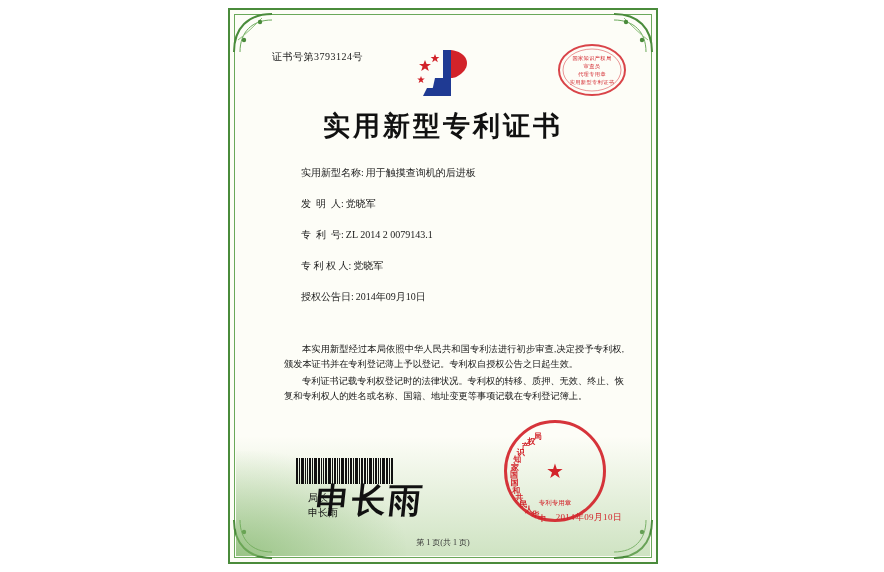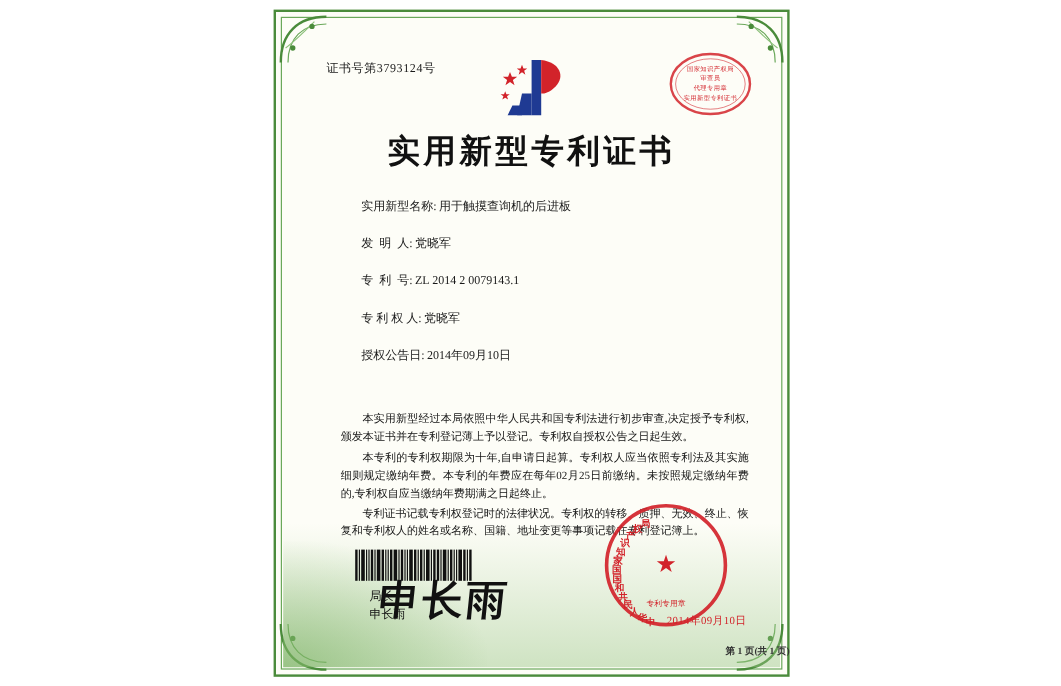--- a/index.html
+++ b/index.html
@@ -269,24 +269,23 @@
     color: #d2232a;
     letter-spacing: 0.3px;
     white-space: nowrap;
   }
 
   
   .page-footer {
     position: absolute;
     left: 0; right: 0;
     bottom: 16px;
-    text-align: right;
+    text-align: center;
     font-size: 8px;
     color: #333;
-    font-weight: bold;
   }
 </style>
 </head>
 <body>
 
 <div id="certificate-page">
 
   <div class="sheet">
 
     <div class="border-outer"></div>
@@ -378,21 +377,20 @@
         <span class="field-value">党晓军</span>
       </div>
       <div class="field-row">
         <span class="field-label">授权公告日:</span>
         <span class="field-value">2014年09月10日</span>
       </div>
     </div>
 
     <div class="body-text">
       <p>本实用新型经过本局依照中华人民共和国专利法进行初步审查,决定授予专利权,颁发本证书并在专利登记薄上予以登记。专利权自授权公告之日起生效。</p>
-      <p>本专利的专利权期限为十年,自申请日起算。专利权人应当依照专利法及其实施细则规定缴纳年费。本专利的年费应在每年02月25日前缴纳。未按照规定缴纳年费的,专利权自应当缴纳年费期满之日起终止。</p>
       <p>专利证书记载专利权登记时的法律状况。专利权的转移、质押、无效、终止、恢复和专利权人的姓名或名称、国籍、地址变更等事项记载在专利登记簿上。</p>
     </div>
 
     <div class="barcode">
       <div class="bars">
         <i style="width:2px"></i>
           <i style="width:1px"></i>
           <i style="width:3px"></i>
           <i style="width:1px"></i>
         <i style="width:1px"></i>

